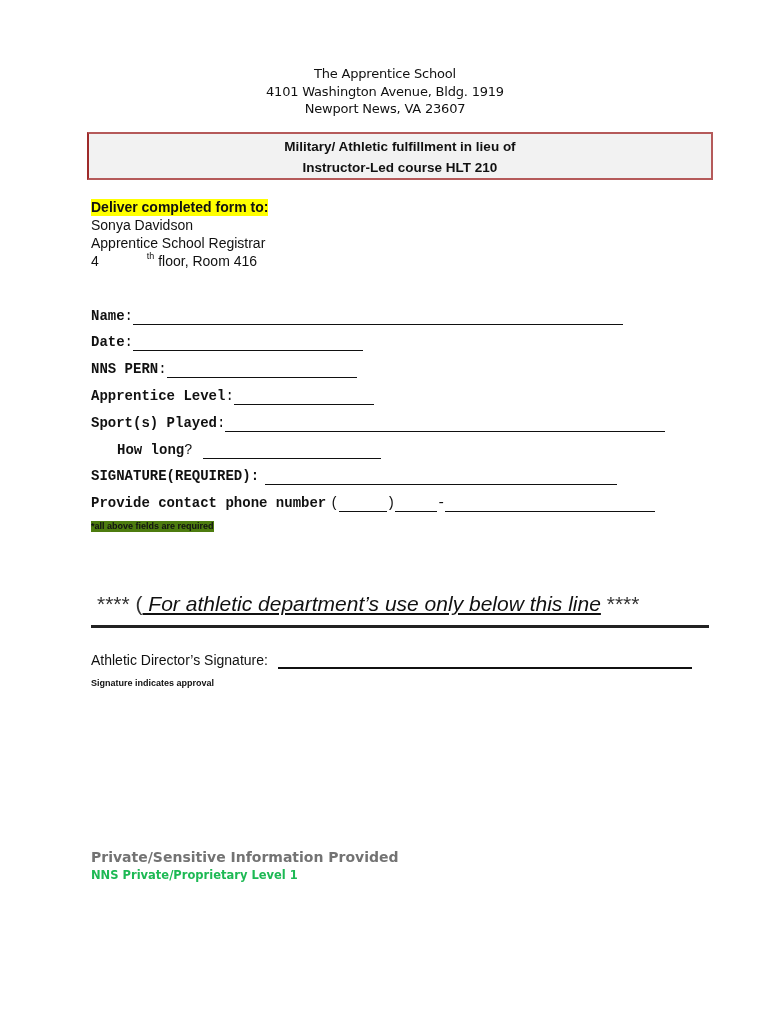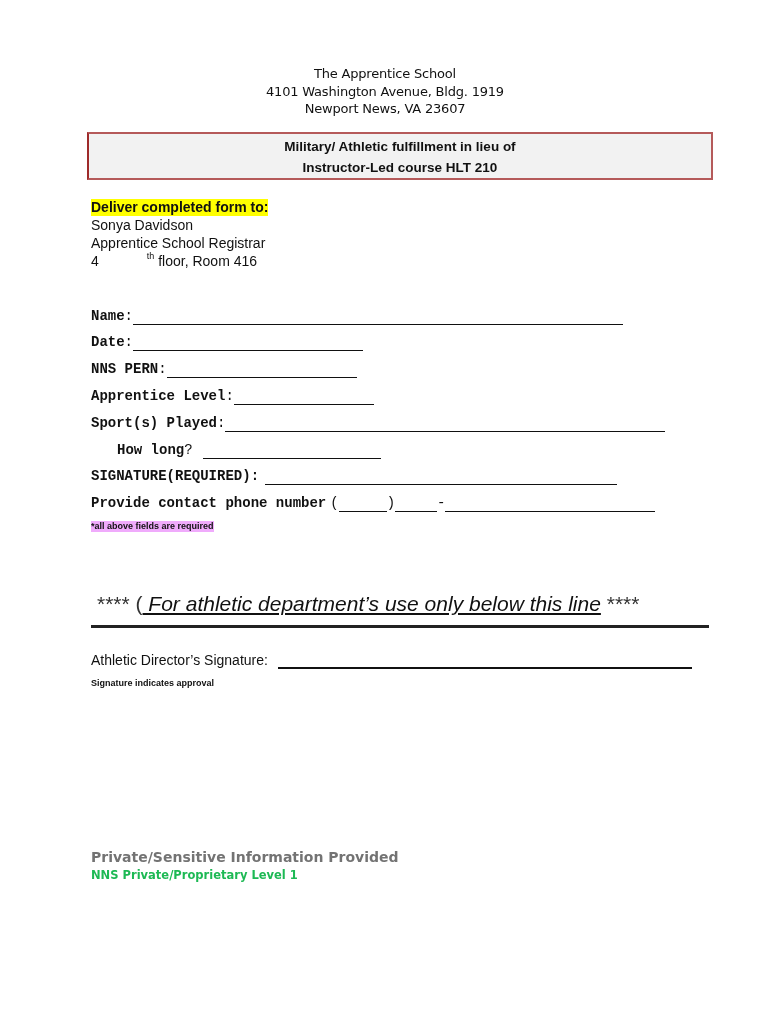--- a/index.html
+++ b/index.html
@@ -6,21 +6,21 @@
   body { width:770px; height:1024px; position:relative; overflow:hidden; font-family:"DejaVu Sans", sans-serif; color:#111; }
   .abs { position:absolute; }
   .header { left:0; width:770px; text-align:center; font-family:"DejaVu Sans", sans-serif; font-weight:normal; font-size:13px; line-height:18px; letter-spacing:-0.2px; }
   .titlebox { left:87px; top:132px; width:626px; height:48px; background:#f2f2f2; border:2px solid #b55a5a; border-left-color:#9e2a2a; box-sizing:border-box; text-align:center; font-family:"Liberation Sans", sans-serif; font-weight:bold; font-size:13.5px; line-height:21px; padding-top:2px; }
   .deliver-label { left:91px; top:199px; font-family:"Liberation Sans", sans-serif; font-weight:bold; font-size:14px; background:#ffff00; line-height:17px; }
   .addr { left:91px; font-family:"Liberation Sans", sans-serif; font-size:14px; line-height:18px; }
   .field { left:91px; font-family:Liberation Mono, monospace; font-size:14px; line-height:18px; display:flex; align-items:flex-end; white-space:nowrap; }
   .field .lbl { font-weight:bold; }
   .field .colon { font-weight:normal; }
   .line { border-bottom:1px solid #111; height:14px; display:inline-block; }
-  .req { left:91px; top:521px; font-family:"Liberation Sans", sans-serif; font-weight:bold; font-size:9px; background:#f0abfc; line-height:11px; }
+  .req { left:91px; top:521px; font-family:"Liberation Sans", sans-serif; font-weight:bold; font-size:9px; background:#4d7c0f; line-height:11px; }
   .dept { left:97px; top:594px; font-family:"Liberation Sans", sans-serif; font-size:21px; line-height:20px; color:#333; }
   .dept .u { font-style:italic; text-decoration:underline; color:#111; }
   .rule { left:91px; top:625px; width:618px; height:3px; background:#222; }
   .ad { left:91px; top:651px; font-family:"Liberation Sans", sans-serif; font-size:14px; line-height:18px; display:flex; align-items:flex-end; }
   .approval { left:91px; top:678px; font-family:"Liberation Sans", sans-serif; font-weight:bold; font-size:9px; line-height:11px; }
   .priv1 { left:91px; top:848px; font-family:"DejaVu Sans", sans-serif; font-weight:bold; font-size:14px; color:#737373; line-height:18px; }
   .priv2 { left:91px; top:868px; font-family:"DejaVu Sans", sans-serif; font-weight:bold; font-size:11.5px; color:#1db954; line-height:15px; }
   sup { font-size:9px; vertical-align:top; line-height:9px;padding-left:48px; }
 </style>
 </head>

